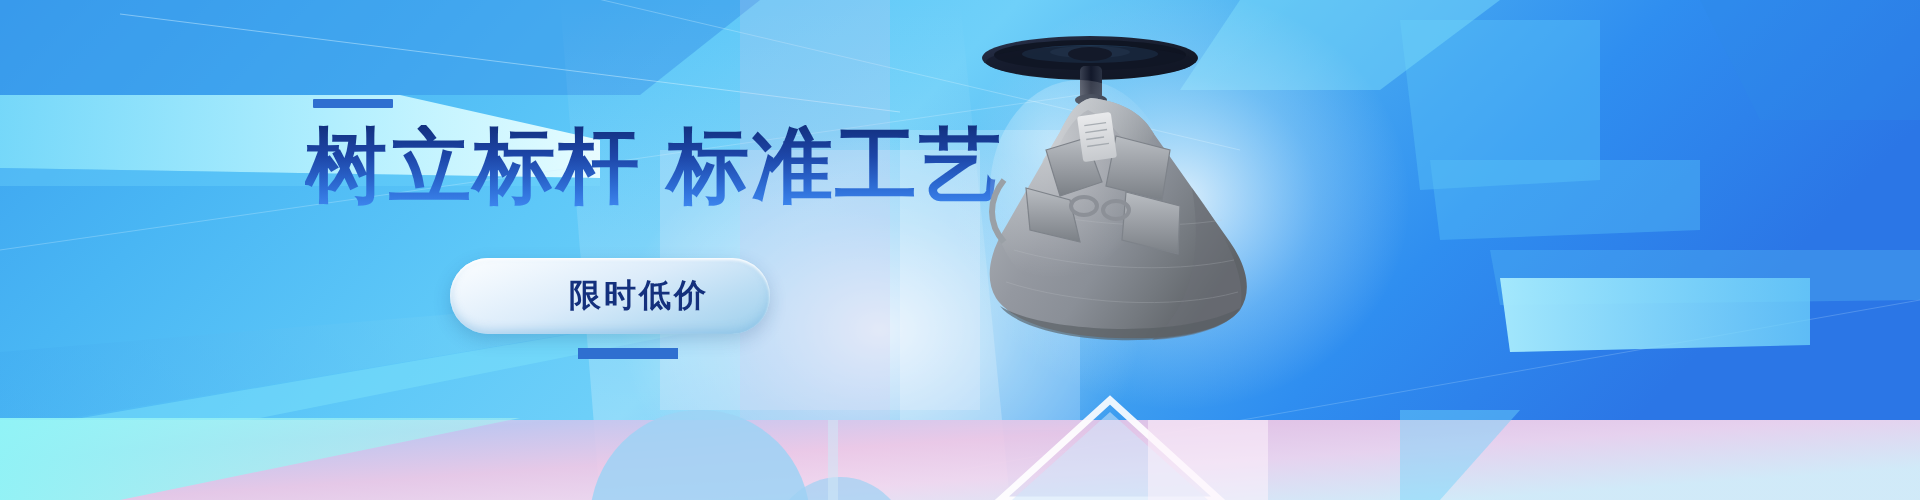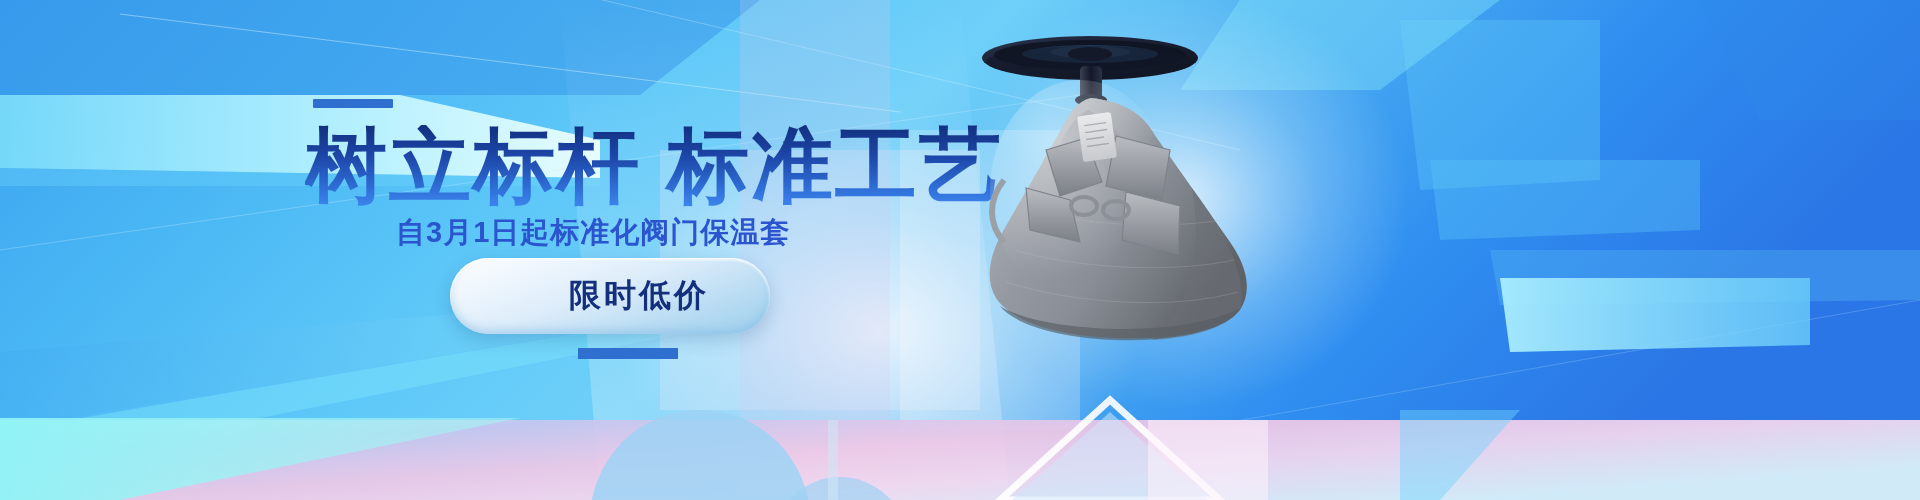--- a/index.html
+++ b/index.html
@@ -174,21 +174,20 @@
   </div>
 
   <div class="content">
 
     <div class="accent-bar"></div>
 
     <div class="headline">
       <span>树立标杆</span><span class="gap"></span><span>标准工艺</span>
     </div>
 
-    <div class="subtitle">自3月1日起标准化阀门保温套</div>
 
     <div class="pill">
       <span class="pill-label">限时低价</span>
     </div>
 
     <div class="underline"></div>
   </div>
 
   <div class="product">
     <svg viewBox="0 0 470 380">

